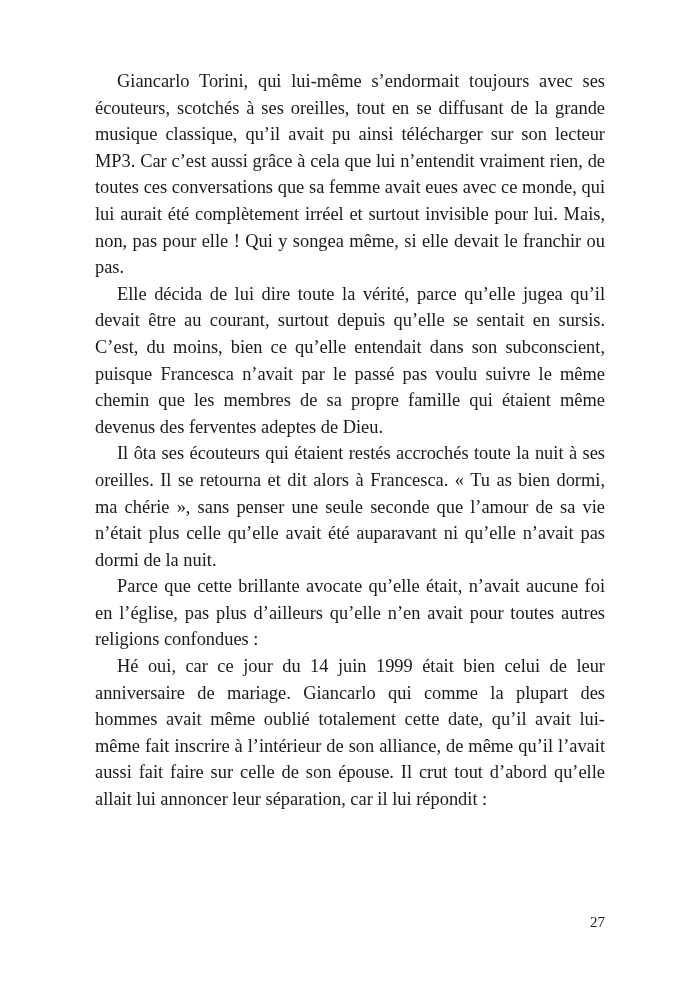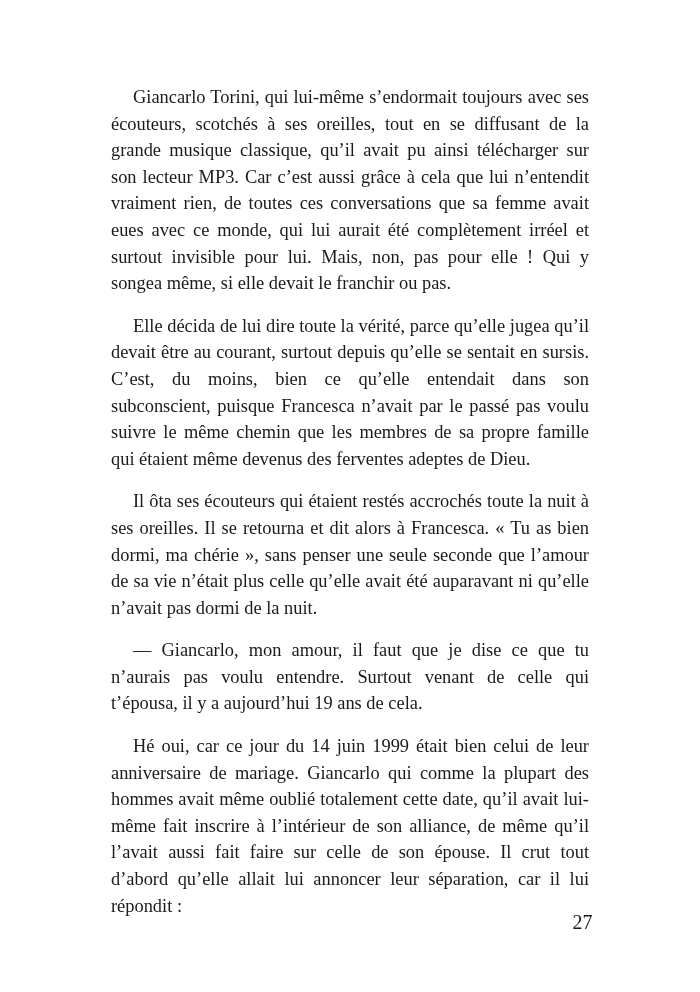--- a/index.html
+++ b/index.html
@@ -27,40 +27,40 @@
       top: 68px;
       width: 510px;
       font-family: "Liberation Serif", "DejaVu Serif", serif;
       font-size: 18.4px;
       line-height: 26.6px;
       color: #1a1a1a;
       text-align: justify;
       hyphens: none;
     }
     .text-block p {
-      margin: 16px;
+      margin: 0;
       text-indent: 22px;
     }
     .page-number {
       position: absolute;
       left: 560px;
       top: 910px;
       width: 45px;
-      text-align: center;
+      text-align: right;
       font-family: "Liberation Serif", "DejaVu Serif", serif;
-      font-size: 20px;
+      font-size: 15px;
       line-height: 24px;
       color: #1a1a1a;
     }
   </style>
 </head>
 <body>
 
 <div class="page">
   <div class="text-block">
     <p>Giancarlo Torini, qui lui-même s’endormait toujours avec ses écouteurs, scotchés à ses oreilles, tout en se diffusant de la grande musique classique, qu’il avait pu ainsi télécharger sur son lecteur MP3. Car c’est aussi grâce à cela que lui n’entendit vraiment rien, de toutes ces conversations que sa femme avait eues avec ce monde, qui lui aurait été complètement irréel et surtout invisible pour lui. Mais, non, pas pour elle ! Qui y songea même, si elle devait le franchir ou pas.</p>
     <p>Elle décida de lui dire toute la vérité, parce qu’elle jugea qu’il devait être au courant, surtout depuis qu’elle se sentait en sursis. C’est, du moins, bien ce qu’elle entendait dans son subconscient, puisque Francesca n’avait par le passé pas voulu suivre le même chemin que les membres de sa propre famille qui étaient même devenus des ferventes adeptes de Dieu.</p>
     <p>Il ôta ses écouteurs qui étaient restés accrochés toute la nuit à ses oreilles. Il se retourna et dit alors à Francesca. « Tu as bien dormi, ma chérie », sans penser une seule seconde que l’amour de sa vie n’était plus celle qu’elle avait été auparavant ni qu’elle n’avait pas dormi de la nuit.</p>
-    <p>— Giancarlo, mon amour, il faut que je dise ce que tu n’aurais pas voulu entendre. Surtout venant de celle qui t’épousa, il y a aujourd’hui 19 ans de cela.</p>
+    <p>Parce que cette brillante avocate qu’elle était, n’avait aucune foi en l’église, pas plus d’ailleurs qu’elle n’en avait pour toutes autres religions confondues :</p>
     <p>Hé oui, car ce jour du 14 juin 1999 était bien celui de leur anniversaire de mariage. Giancarlo qui comme la plupart des hommes avait même oublié totalement cette date, qu’il avait lui-même fait inscrire à l’intérieur de son alliance, de même qu’il l’avait aussi fait faire sur celle de son épouse. Il crut tout d’abord qu’elle allait lui annoncer leur séparation, car il lui répondit :</p>
   </div>
   <div class="page-number">27</div>
 </div>
 
 </body></html>

